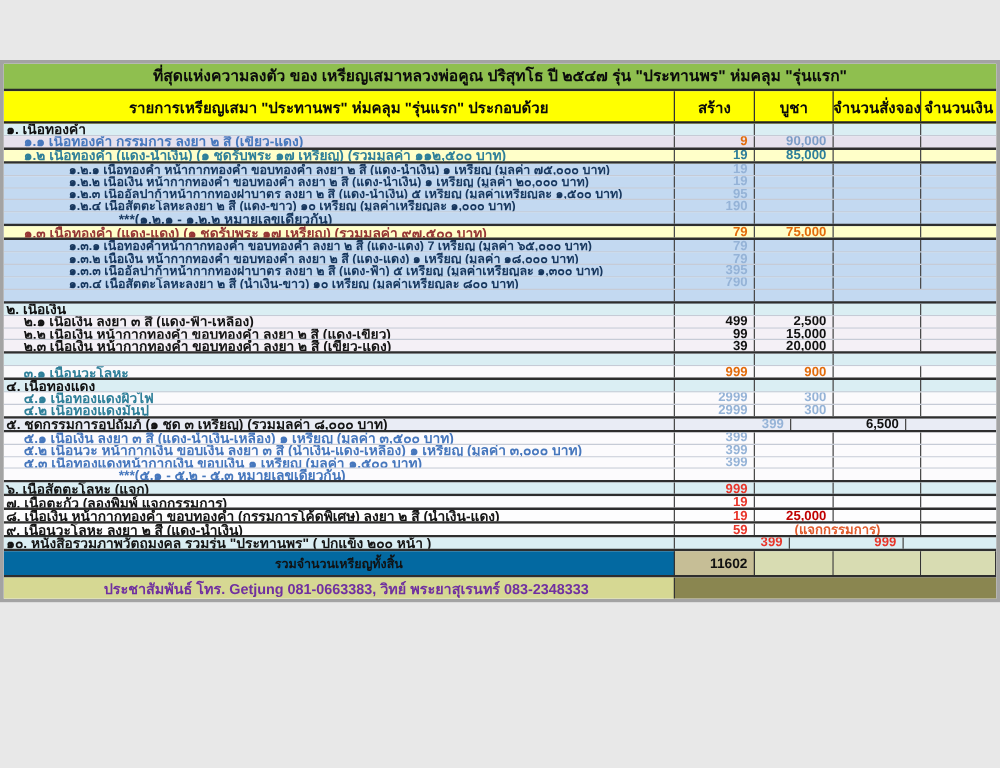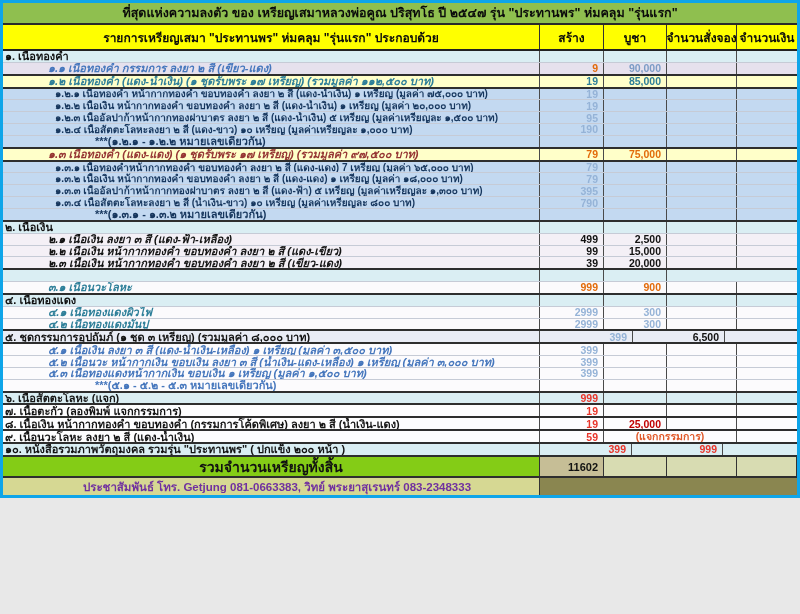--- a/index.html
+++ b/index.html
@@ -1,21 +1,21 @@
 <!DOCTYPE html>
 <html><head>
 <meta charset="utf-8">
 <style>
   html,body{margin:0;padding:0;background:#e8e8e8;}
   .sheet{
-    width:800px;height:498px;box-sizing:border-box;
-    border:3px solid #0ea5e9;background:#fff;
+    width:800px;height:434px;box-sizing:border-box;
+    border:3px solid #a3a3a3;background:#fff;
     display:flex;flex-direction:column;
     font-family:"Liberation Sans",sans-serif;
-    font-weight:bold;color:#111;overflow:hidden;
+    font-weight:bold;color:#111;overflow:hidden;margin-top:48px;
   }
   .title{
     flex:0 0 20px;background:#8fbf4f;border-bottom:2px solid #2a2a2a;
     display:flex;align-items:center;justify-content:center;
     font-size:12.5px;color:#0b0b0b;white-space:nowrap;
   }
   .row{
     display:grid;grid-template-columns:537px 64px 63px 70px 60px;
     border-bottom:1px solid #c6cbd6;min-height:0;
   }
@@ -27,21 +27,21 @@
   }
   .c-last{border-right:none;}
   .header{flex:0 0 24px;background:#ffff00;border-bottom:2px solid #222;}
   .header .c{justify-content:center;font-size:12px;color:#0b0b0b;border-right:1px solid #333;}
   .header .c-last{border-right:none;}
   #rows{flex:1 1 auto;display:flex;flex-direction:column;min-height:0;}
   #rows .row{flex:1 1 0;}
   .c-num{justify-content:flex-end;padding-right:5px;font-size:10.5px;}
   .c-merge{grid-column:span 2;justify-content:center;font-size:10.5px;color:#e05a2b;}
   .ind1{padding-left:2px;text-align:right;}
-  .ind2{padding-left:45px;font-style:italic;}
+  .ind2{padding-left:16px;}
   .ind3{padding-left:52px;font-size:10px;}
   .ind4{padding-left:92px;}
   
   .k-sec  {background:#daeef3;color:#101010;}
   .k-i11  {background:#e6e1ed;color:#4677bd;}
   .k-i12  {background:#ffffc9;color:#2e7f99;}
   .k-sub  {background:#c3d9f1;color:#17375e;}
   .k-note {background:#c3d9f1;color:#17375e;}
   .k-i13  {background:#ffffc9;color:#963634;}
   .k-i2   {background:#f4f0f6;color:#141414;}
@@ -56,21 +56,21 @@
   .n-orange{color:#e26b0a;}
   .n-blue{color:#7c9cc6;}
   .n-lightblue{color:#95b3d7;}
   .n-teal{color:#2e7f99;}
   .n-red{color:#e8352a;}
   .n-darkred{color:#c00000;}
   .n-black{color:#111;}
   
   .total{flex:0 0 19px;border-bottom:2px solid #2e2e2e;}
   .total .c{border-right:1px solid #333;}
-  .total .c-label{background:#84cc16;justify-content:center;font-size:14px;}
+  .total .c-label{background:#0369a1;justify-content:center;font-size:10px;}
   .total .c-create{background:#c6be96;justify-content:flex-end;padding-right:5px;font-size:11px;}
   .total .c-rest{background:#d8dcb2;}
   
   .footer{flex:0 0 17px;display:grid;grid-template-columns:537px 257px;border-bottom:none;}
   .footer .c-label{background:#d6d893;color:#7030a0;justify-content:center;font-size:11.5px;border-right:1px solid #333;padding-left:12px;}
   .footer .c-right{background:#8a8650;border-right:none;}
 </style>
 </head>
 <body>
 
@@ -172,21 +172,20 @@
         <div class="c c-num c-last"></div>
       </div>
       <div class="row k-sub">
         <div class="c c-label ind3">๑.๓.๔ เนื้อสัตตะโลหะลงยา ๒ สี (น้ำเงิน-ขาว) ๑๐ เหรียญ  (มูลค่าเหรียญละ ๘๐๐ บาท)</div>
         <div class="c c-num n-lightblue">790</div>
         <div class="c c-num"></div>
         <div class="c c-num"></div>
         <div class="c c-num c-last"></div>
       </div>
       <div class="row k-note hb">
-        <div class="c c-label ind4">***(๑.๓.๑ - ๑.๓.๒ หมายเลขเดียวกัน)</div>
         <div class="c c-num"></div>
         <div class="c c-num"></div>
         <div class="c c-num"></div>
         <div class="c c-num c-last"></div>
       </div>
       <div class="row k-sec">
         <div class="c c-label ind1">๒. เนื้อเงิน</div>
         <div class="c c-num"></div>
         <div class="c c-num"></div>
         <div class="c c-num"></div>

